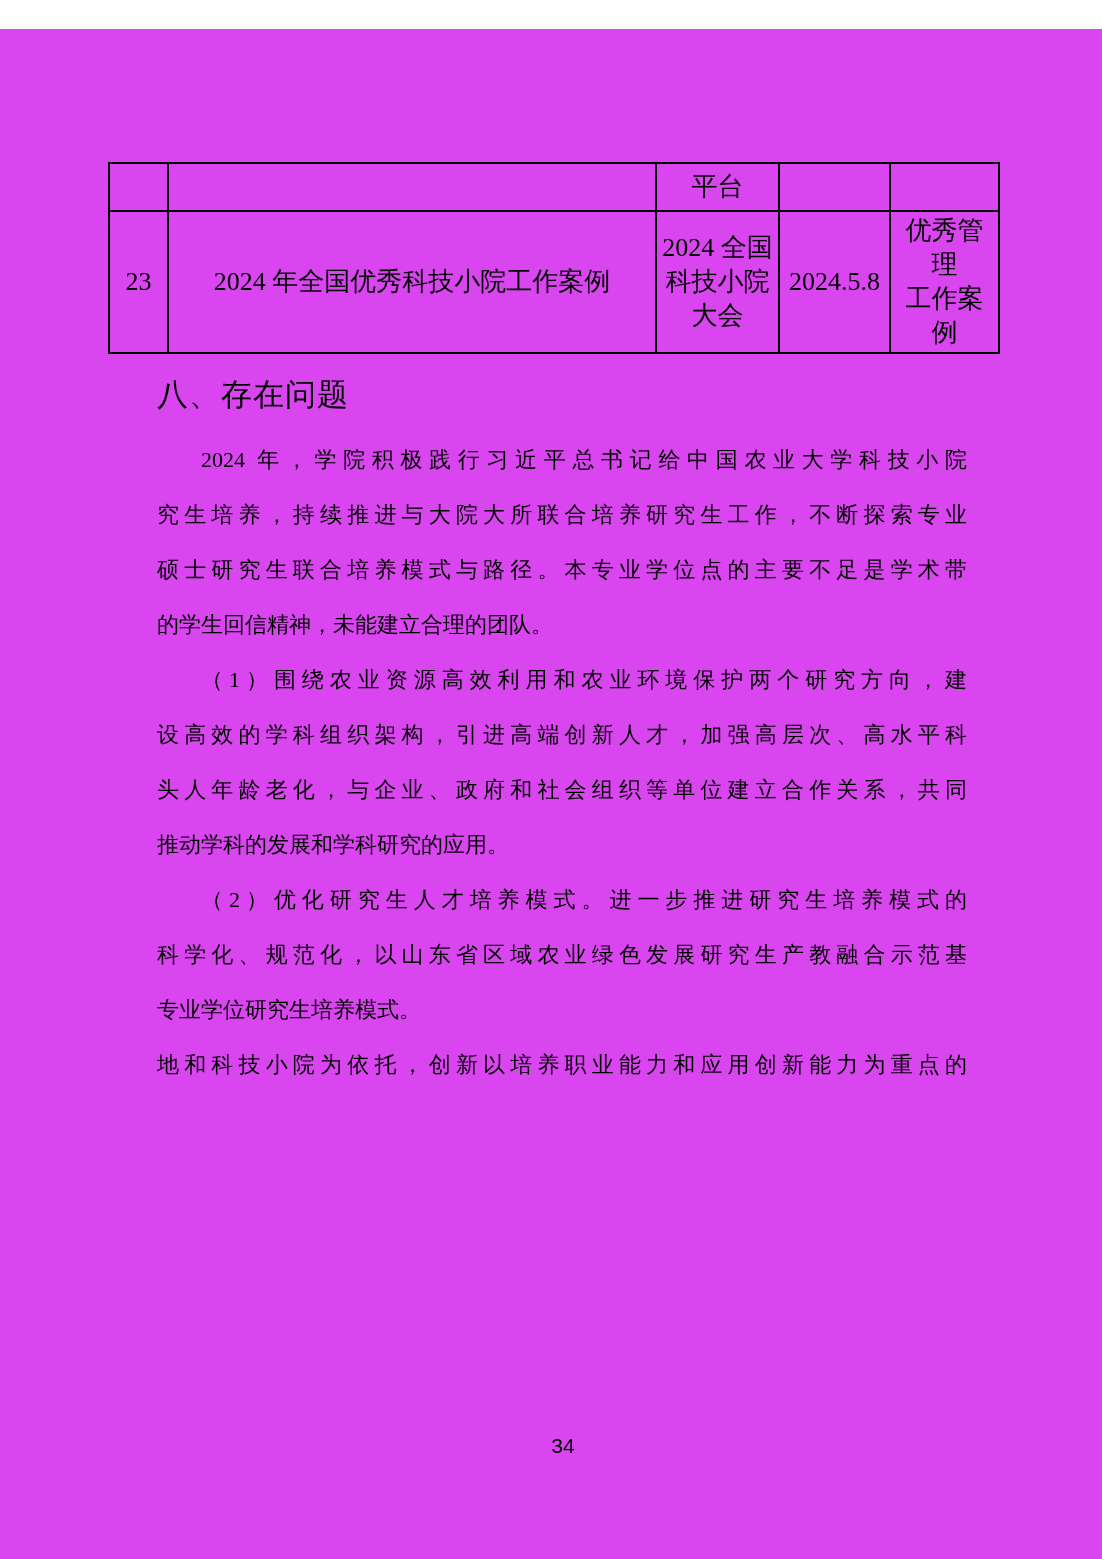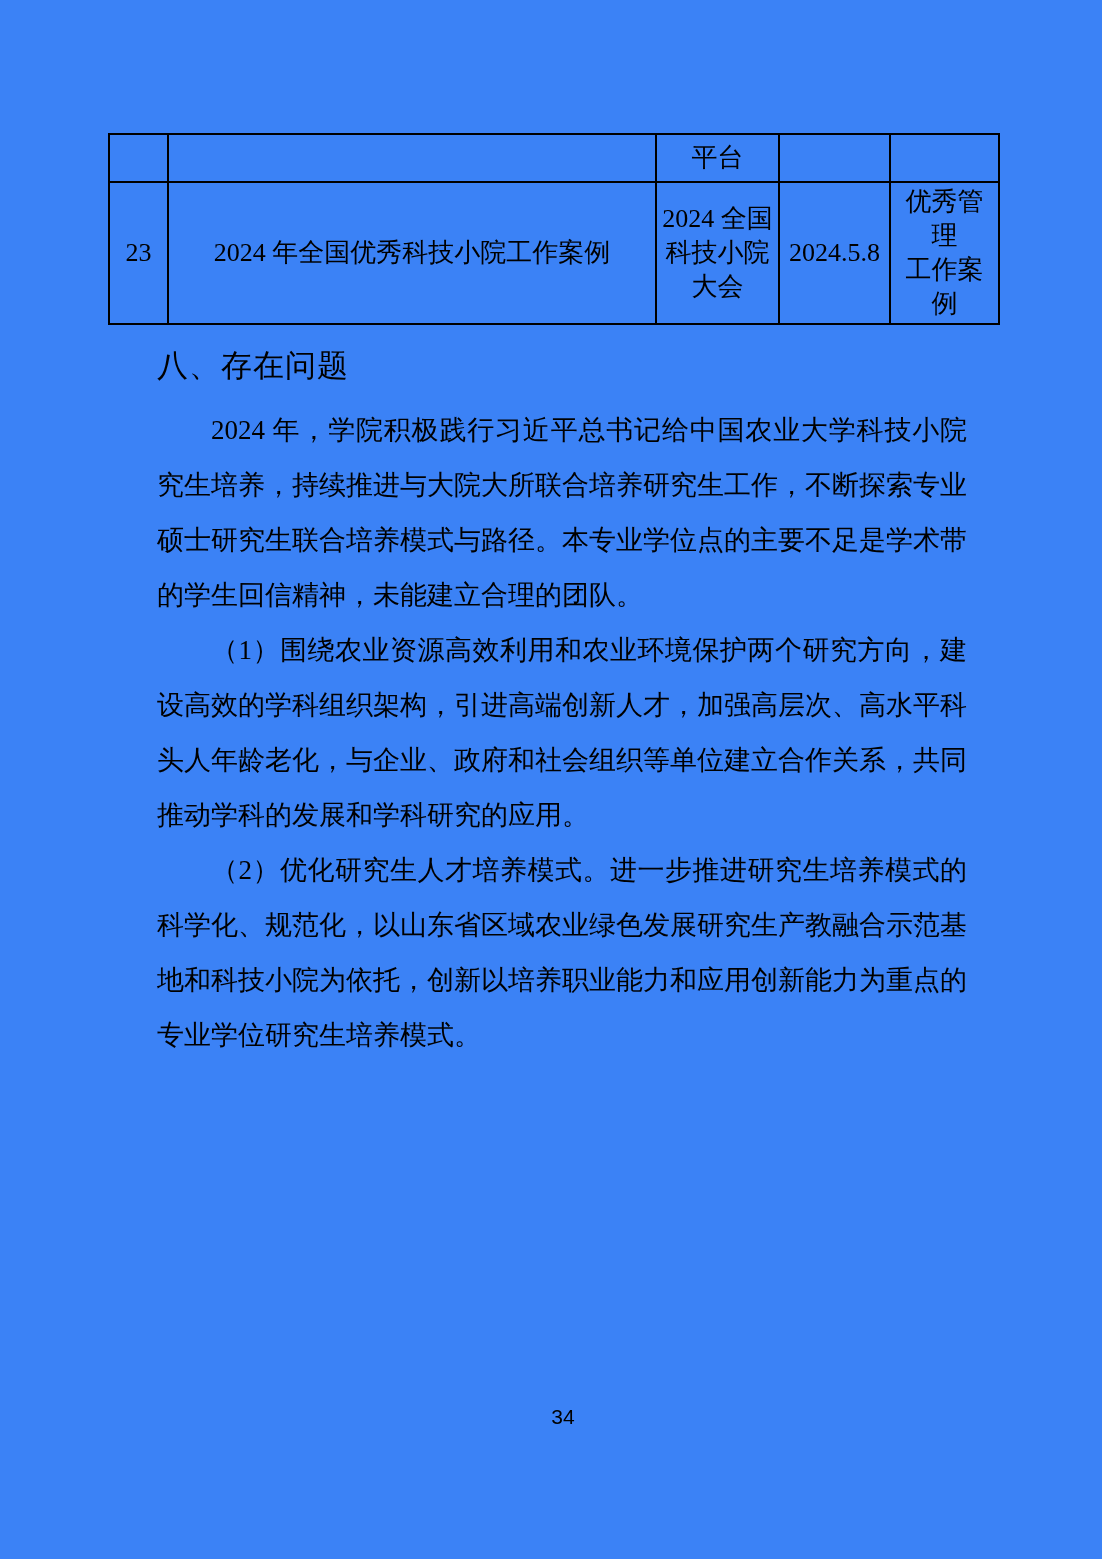--- a/index.html
+++ b/index.html
@@ -7,22 +7,23 @@
   body {
     width: 1102px;
     height: 1559px;
     position: relative;
     font-family: "Liberation Serif", serif;
     color: #000000;
   }
   .page {
     position: absolute;
     inset: 0;
-    background: #3b82f6;
+    background: #d946ef;
     overflow: hidden;
+    margin-top: 29px;
   }
 
   
   .doc-table-wrap {
     position: absolute;
     left: 108px;
     top: 133px;
     width: 890px;
   }
   table.doc-table {
@@ -56,21 +57,21 @@
     font-size: 31px;
     line-height: 36px;
     color: #000;
     letter-spacing: 1px;
   }
   h2.h-first { margin: 0 0 19px 0; }
   h2.h-second { margin: 0 0 12px 0; }
   .para { margin: 0; }
   .pline {
     font-family: "Liberation Serif", serif;
-    font-size: 27px;
+    font-size: 22px;
     line-height: 55px;
     height: 55px;
     white-space: nowrap;
     text-align: justify;
     text-align-last: justify;
   }
   .pline.first { text-indent: 2em; }
   .pline.last  { text-align: left; text-align-last: left; }
 
   
@@ -141,21 +142,21 @@
     <div class="para">
       <div class="pline first">（1）围绕农业资源高效利用和农业环境保护两个研究方向，建</div>
       <div class="pline">设高效的学科组织架构，引进高端创新人才，加强高层次、高水平科</div>
       <div class="pline">头人年龄老化，与企业、政府和社会组织等单位建立合作关系，共同</div>
       <div class="pline last">推动学科的发展和学科研究的应用。</div>
     </div>
 
     <div class="para">
       <div class="pline first">（2）优化研究生人才培养模式。进一步推进研究生培养模式的</div>
       <div class="pline">科学化、规范化，以山东省区域农业绿色发展研究生产教融合示范基</div>
+      <div class="pline last">专业学位研究生培养模式。</div>
       <div class="pline">地和科技小院为依托，创新以培养职业能力和应用创新能力为重点的</div>
-      <div class="pline last">专业学位研究生培养模式。</div>
     </div>
 
   </div>
 
   <div class="footer">34</div>
 
 </div>
 
 </body></html>

